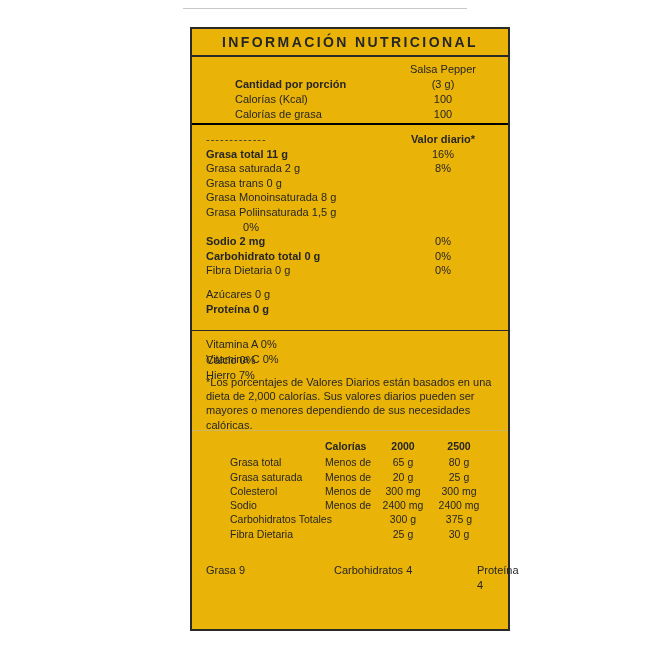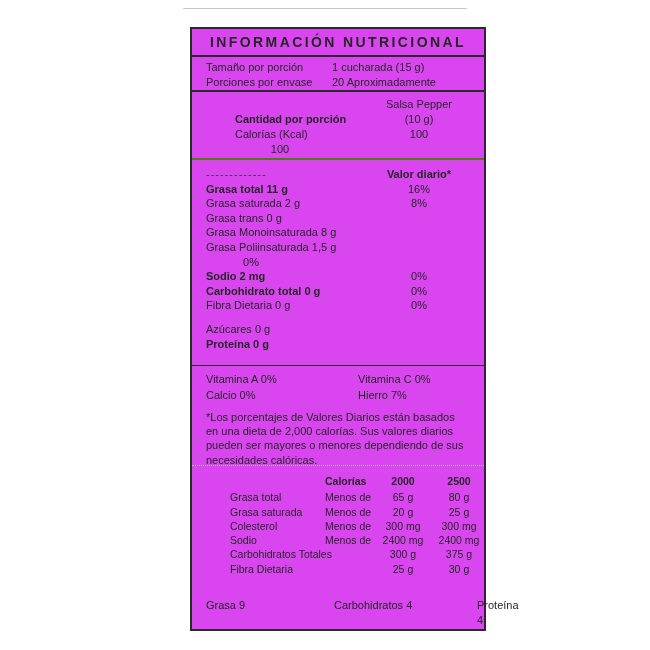--- a/index.html
+++ b/index.html
@@ -12,23 +12,23 @@
   }
   .outer-top-rule {
     position: absolute;
     left: 183px; top: 8px;
     width: 284px; height: 1px;
     background: #c9c9c9;
   }
   .label-card {
     position: absolute;
     left: 190px; top: 27px;
-    width: 296px; height: 604px;
+    width: 320px; height: 604px;
     border: 2px solid #2a2a2a;
-    background: #d946ef;
+    background: #eab308;
     display: flex;
     flex-direction: column;
     font-size: 11px;
     line-height: 15px;
   }
   .title-bar {
     height: 28px;
     border-bottom: 2px solid #2a2a2a;
     display: flex;
     align-items: center;
@@ -41,21 +41,21 @@
   .section { padding: 4px 14px; }
   .serving-section {
     height: 35px;
     border-bottom: 2px solid #2a2a2a;
     padding-top: 3px;
   }
   .serving-row { display: flex; }
   .serving-row .nm { width: 126px; flex: none; }
   .amount-section {
     height: 68px;
-    border-bottom: 2px solid #4d7c0f;
+    border-bottom: 2px solid #000000;
     padding-top: 5px;
     padding-left: 43px;
   }
   .amt-row { display: flex; height: 15px; }
   .amt-row .lft { flex: 1 1 auto; white-space: nowrap; }
   .amt-row .rgt { width: 90px; flex: none; margin-right: 6px; text-align: center; }
   .bold { font-weight: bold; }
   .daily-section {
     height: 206px;
     border-bottom: 1px solid #2a2a2a;
@@ -64,21 +64,21 @@
   .d-row { display: flex; height: 14.6px; }
   .d-row .nm { flex: 1 1 auto; white-space: nowrap; }
   .d-row .val { width: 90px; flex: none; margin-right: 6px; text-align: center; }
   .d-row.gap-above { margin-top: 9px; }
   .dashes { letter-spacing: 1px; color: #3a3a3a; }
   .vitamins-section {
     height: 100px;
     border-bottom: 1px dotted #b5b5b5;
     padding-top: 6px;
   }
-  .vit-row { display: flex; height: 16px; }
+  .vit-row { display: flex; height: 16px; flex-direction: column; }
   .vit-row .v-left { width: 152px; flex: none; }
   .footnote {
     margin-top: 6px;
     font-size: 11px;
     line-height: 14.2px;
     padding-right: 2px;
   }
   .ref-table-section { padding-top: 8px; font-size: 10.5px; margin-left: 24px; }
   .rt-row {
     display: grid;
@@ -98,45 +98,36 @@
 </style>
 </head>
 <body>
 
 <div class="outer-top-rule"></div>
 
 <div class="label-card">
 
   <div class="title-bar">INFORMACIÓN NUTRICIONAL</div>
 
-  <div class="section serving-section">
-    <div class="serving-row">
-      <span class="nm">Tamaño por porción</span>
-      <span>1 cucharada (15 g)</span>
-    </div>
-    <div class="serving-row">
-      <span class="nm">Porciones por envase</span>
-      <span>20 Aproximadamente</span>
-    </div>
-  </div>
 
   <div class="section amount-section">
     <div class="amt-row">
       <span class="lft"></span>
       <span class="rgt">Salsa Pepper</span>
     </div>
     <div class="amt-row">
       <span class="lft bold">Cantidad por porción</span>
-      <span class="rgt">(10 g)</span>
+      <span class="rgt">(3 g)</span>
     </div>
     <div class="amt-row">
       <span class="lft">Calorías (Kcal)</span>
       <span class="rgt">100</span>
     </div>
     <div class="amt-row">
+      <span class="lft">Calorías de grasa</span>
       <span class="rgt">100</span>
     </div>
   </div>
 
   <div class="section daily-section">
     <div class="d-row">
       <span class="nm dashes">-------------</span>
       <span class="val bold">Valor diario*</span>
     </div>
     <div class="d-row">

